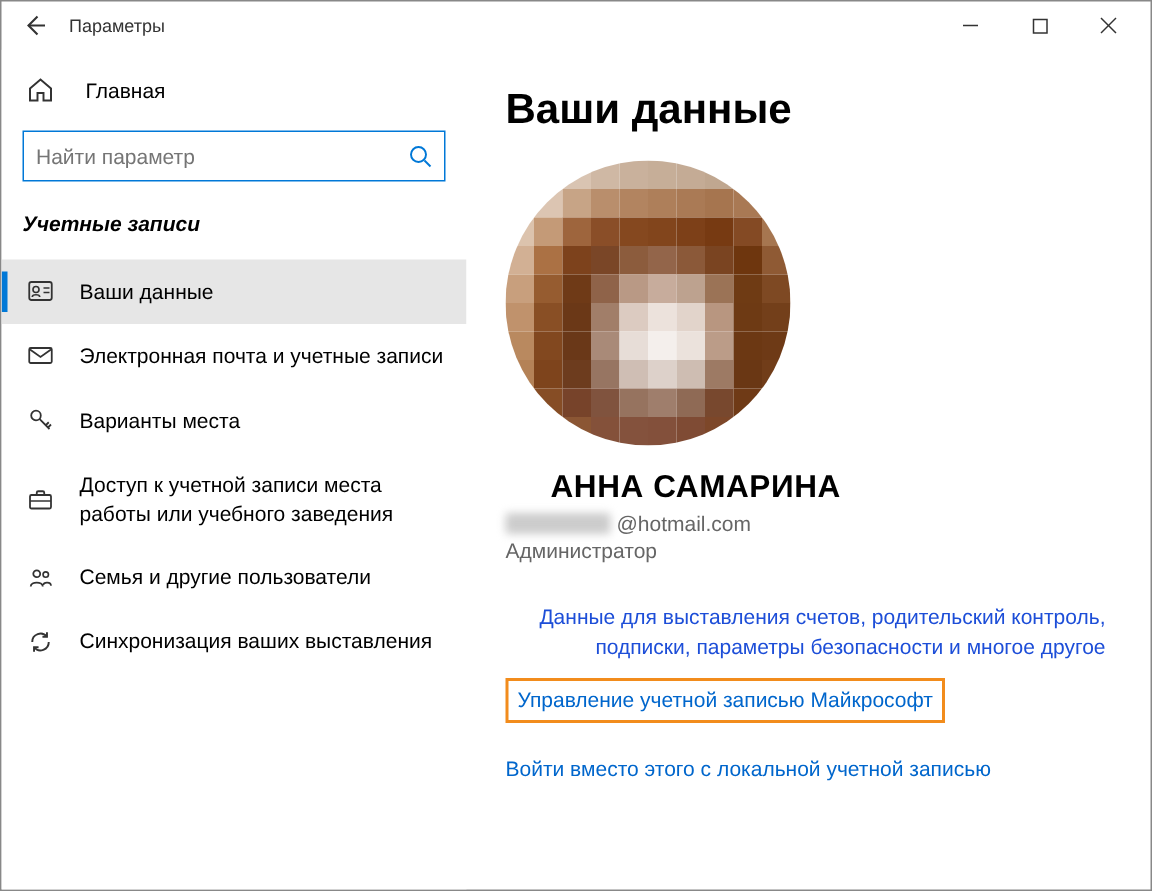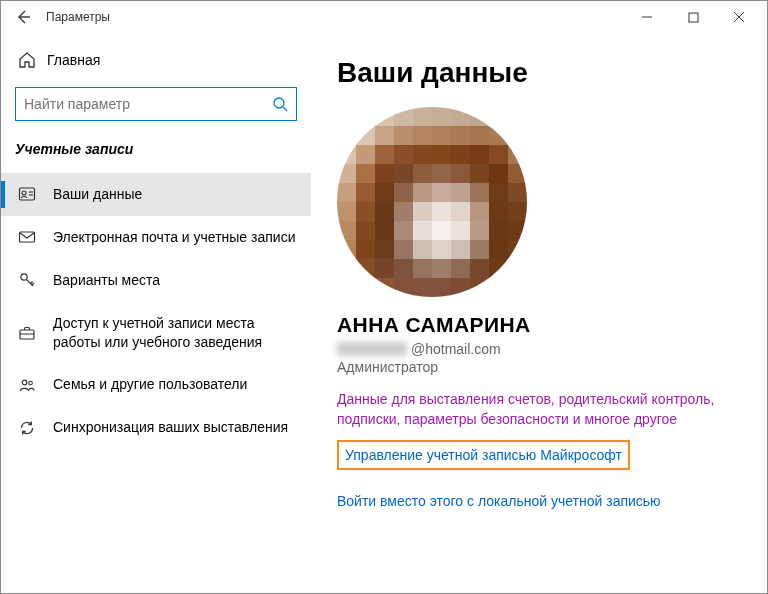--- a/index.html
+++ b/index.html
@@ -6,41 +6,41 @@
   body { width: 768px; height: 594px; background: #fff; position: relative; overflow: hidden; }
   .window { width: 768px; height: 594px; border: 1px solid #888; display: flex; flex-direction: column; background: #fff; }
   .titlebar { height: 32px; display: flex; align-items: center; padding: 0 5px; font-size: 12px; color: #333; }
   .titlebar .back { width: 34px; height: 32px; display:flex; align-items:center; justify-content:center; cursor:pointer; }
   .titlebar .title { margin-left: 6px; flex: 1; }
   .winbtns { display: flex; }
   .winbtn { width: 46px; height: 32px; display:flex; align-items:center; justify-content:center; font-size: 12px; cursor:pointer; }
   .winbtn svg { stroke:#333; }
   .body { flex:1; display:flex; overflow:hidden; }
   .sidebar { width: 310px; padding: 10px 0 0 0; border-right: 0; background:#fff; overflow-y:auto; }
-  .home-row { display:flex; align-items:center; gap:10px; padding: 8px 12px 8px 16px; font-size:14px; cursor:pointer; }
+  .home-row { display:flex; align-items:center; gap:20px; padding: 8px 12px 8px 16px; font-size:14px; cursor:pointer; }
   .home-row .icn { width:20px; display:flex; justify-content:center; }
   .search { margin: 10px 14px 14px 14px; height: 34px; border: 1px solid #0078d7; display:flex; align-items:center; padding: 0 8px; }
   .search input { flex:1; border:none; outline:none; font-size:14px; color:#666; background:transparent; }
   .search .sicon { color:#0078d7; }
   .category { font-weight:600; font-size:14px; padding: 6px 14px 16px 14px; font-style: italic; }
   .nav-item { display:flex; align-items:center; gap:16px; padding: 12px 12px 12px 16px; font-size:14px; cursor:pointer; position:relative; line-height:1.35; }
   .nav-item.active { background:#e6e6e6; }
   .nav-item.active::before { content:""; position:absolute; left:0; top:8px; bottom:8px; width:4px; background:#0078d7; }
   .nav-item .icn { width:20px; display:flex; justify-content:center; color:#333; flex-shrink:0; }
   .nav-item .lbl { flex:1; }
   .content { flex:1; padding: 24px 26px 20px 26px; overflow-y:auto; }
   .content h1 { font-weight:600; font-size:28px; margin-bottom: 18px; }
   .avatar-wrap { width: 190px; height: 190px; border-radius: 50%; overflow:hidden; position:relative; margin: 6px 0 16px 0; }
   .avatar-px { width:100%; height:100%; display:grid; grid-template-columns:repeat(10,1fr); grid-template-rows:repeat(10,1fr); filter: blur(0.5px); }
   .avatar-px div { width:100%; height:100%; }
-  .uname { font-weight:700; font-size:21px; letter-spacing: .4px; }
+  .uname { font-weight:700; font-size:21px; letter-spacing: .4px; margin-left: 30px; }
   .uemail { font-size:14px; color:#666; margin-top:4px; display:flex; align-items:center; gap:4px; }
   .blurblock { display:inline-block; width:70px; height:14px; background:#ccc; filter: blur(3px); border-radius:2px; }
   .urole { font-size:14px; color:#666; margin-top:2px; }
-  .desc { font-size:14px; color:#a21caf; margin-top: 14px; line-height:1.45; max-width: 400px; }
+  .desc { font-size:14px; color:#1d4ed8; margin-top: 26px; line-height:1.45; max-width: 400px; text-align: right; }
   .linkbox { display:inline-block; margin-top: 10px; padding: 4px 6px; border: 2px solid #f28c1c; }
   .linkbox a, .plainlink a { color:#0066cc; font-size:14px; text-decoration:none; cursor:pointer; }
   .plainlink { margin-top: 22px; }
   
   .window { box-shadow: -6px 0 0 -4px #6b8aa8; }
   svg { display:block; }
 </style>
 </head>
 <body>
 

